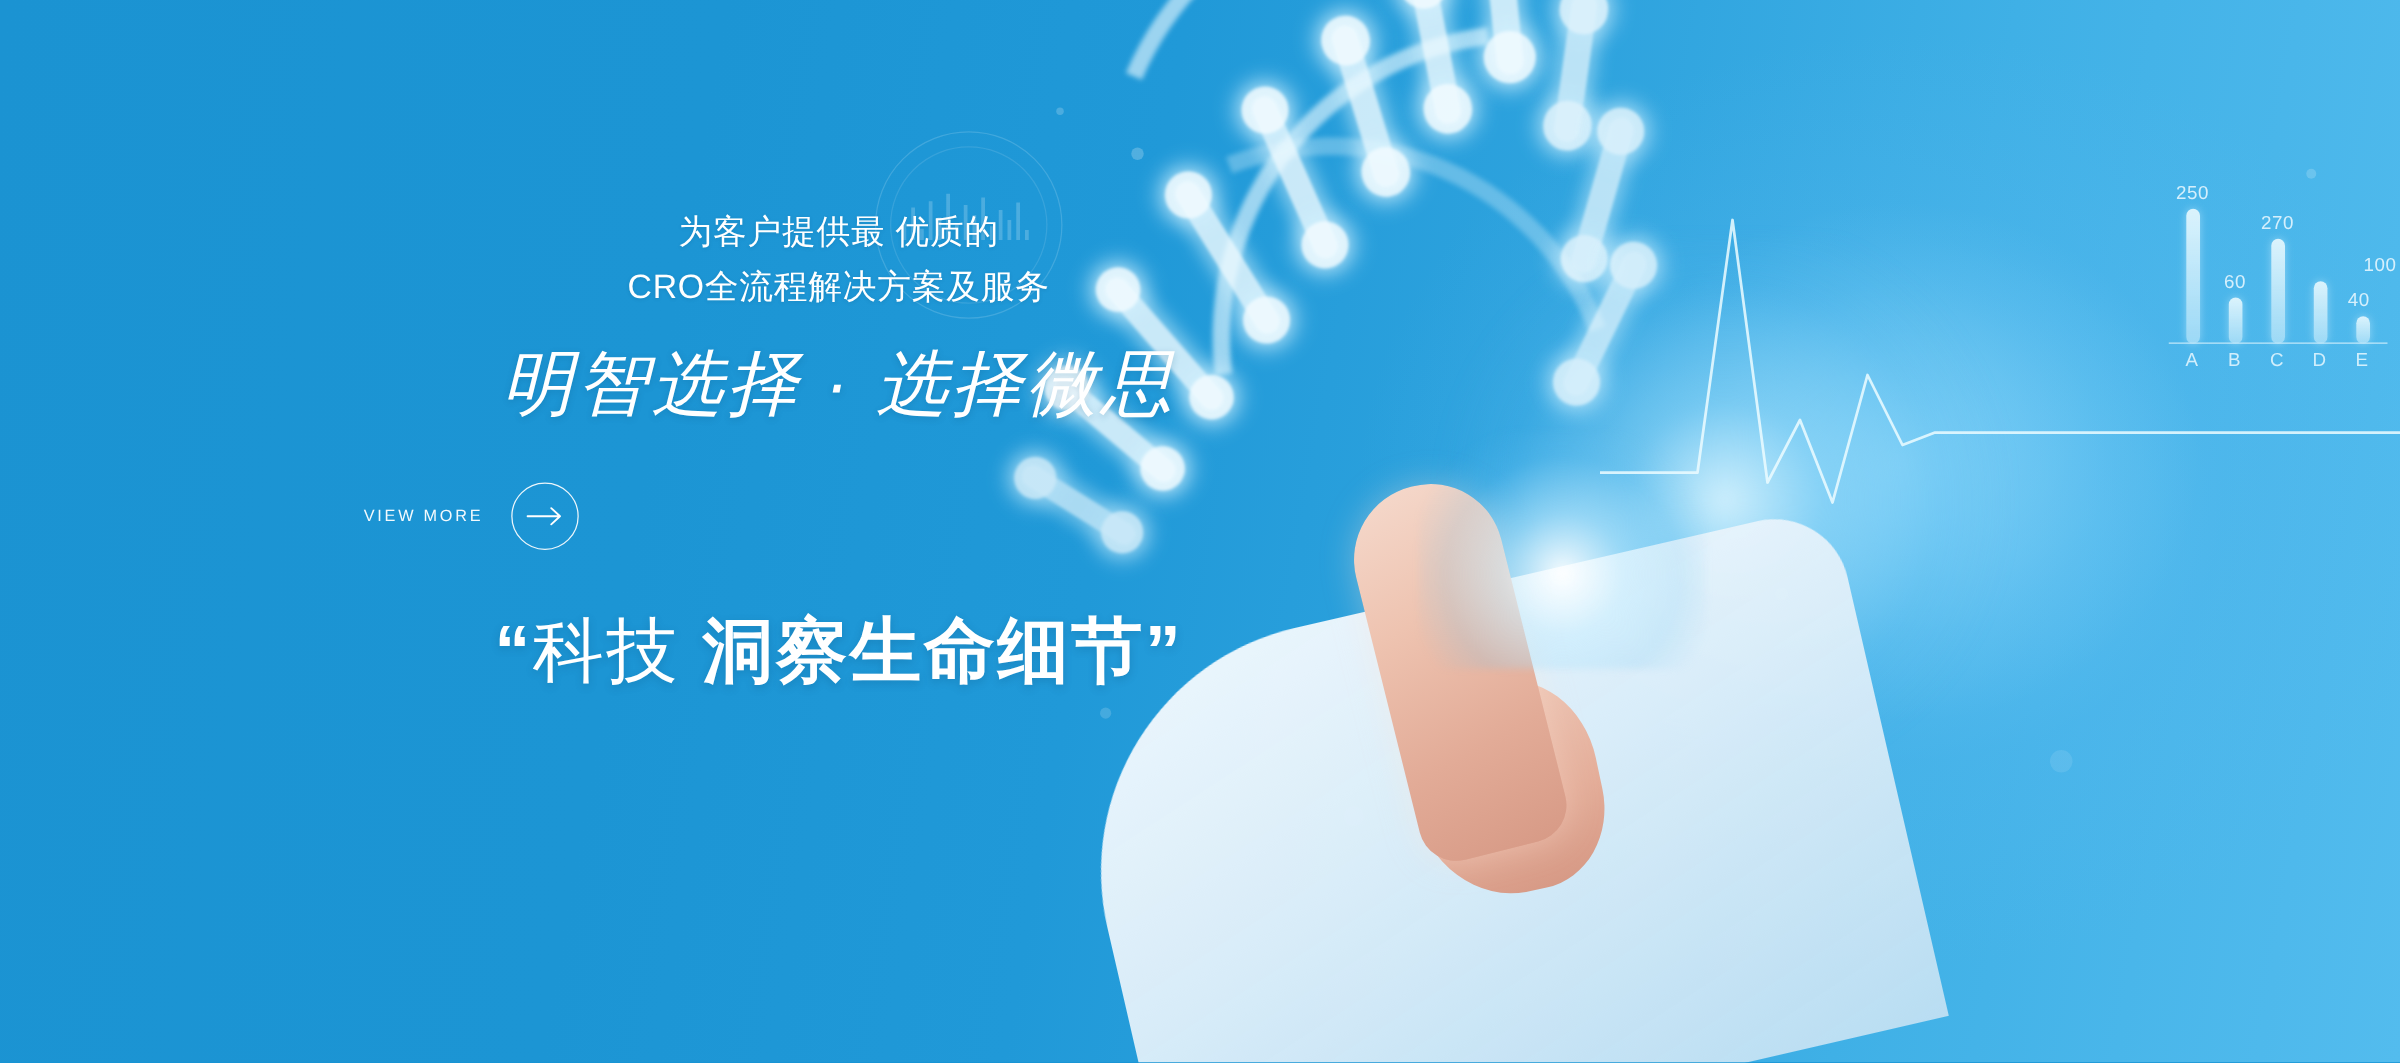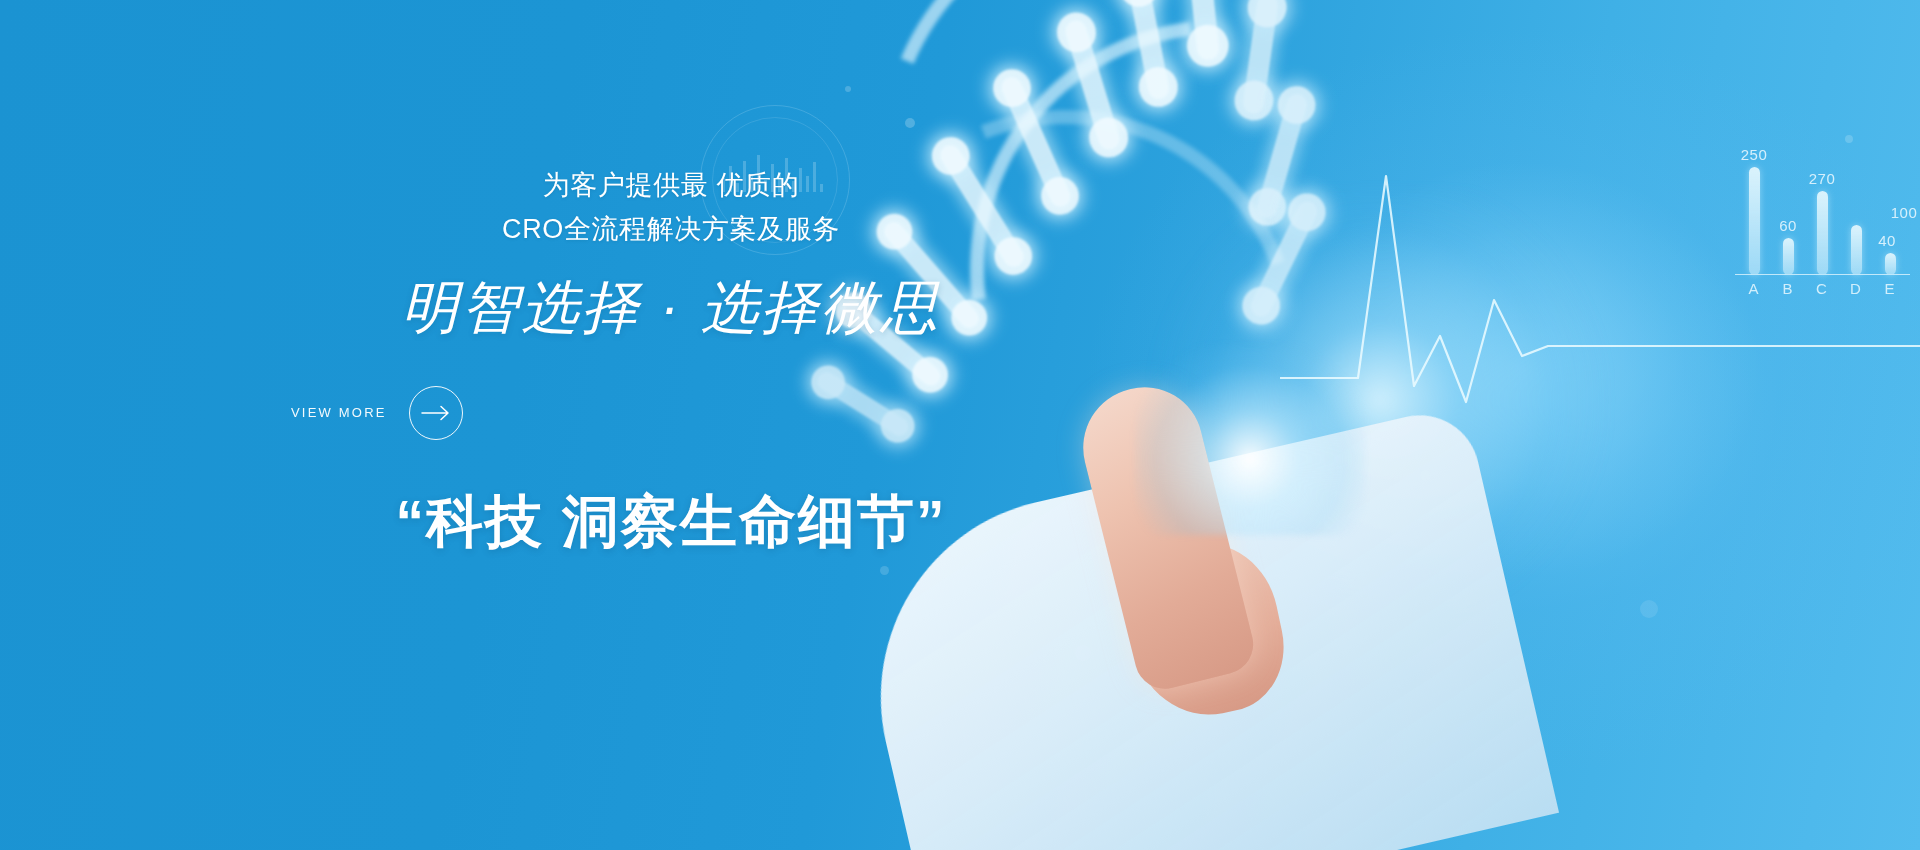--- a/index.html
+++ b/index.html
@@ -185,21 +185,21 @@
   .quote {
     margin-top:47px;
     color:#ffffff;
     font-size:57px;
     line-height:1.2;
     letter-spacing:2px;
     white-space:pre;
     text-shadow:0 2px 7px rgba(10,70,110,0.22);
   }
   .quote .qmark { font-weight:700; }
-  .quote .strong { font-weight:700; }
+  .quote .strong { font-weight:400; }
   .quote .light  { font-weight:700; }
 </style>
 </head>
 <body>
 
 <div class="hero">
 
   <div class="bokeh" style="left:905px;top:118px;width:10px;height:10px;background:rgba(255,255,255,0.22);"></div>
   <div class="bokeh" style="left:845px;top:86px;width:6px;height:6px;background:rgba(255,255,255,0.2);"></div>
   <div class="bokeh" style="left:1075px;top:645px;width:16px;height:16px;background:rgba(255,255,255,0.14);"></div>

